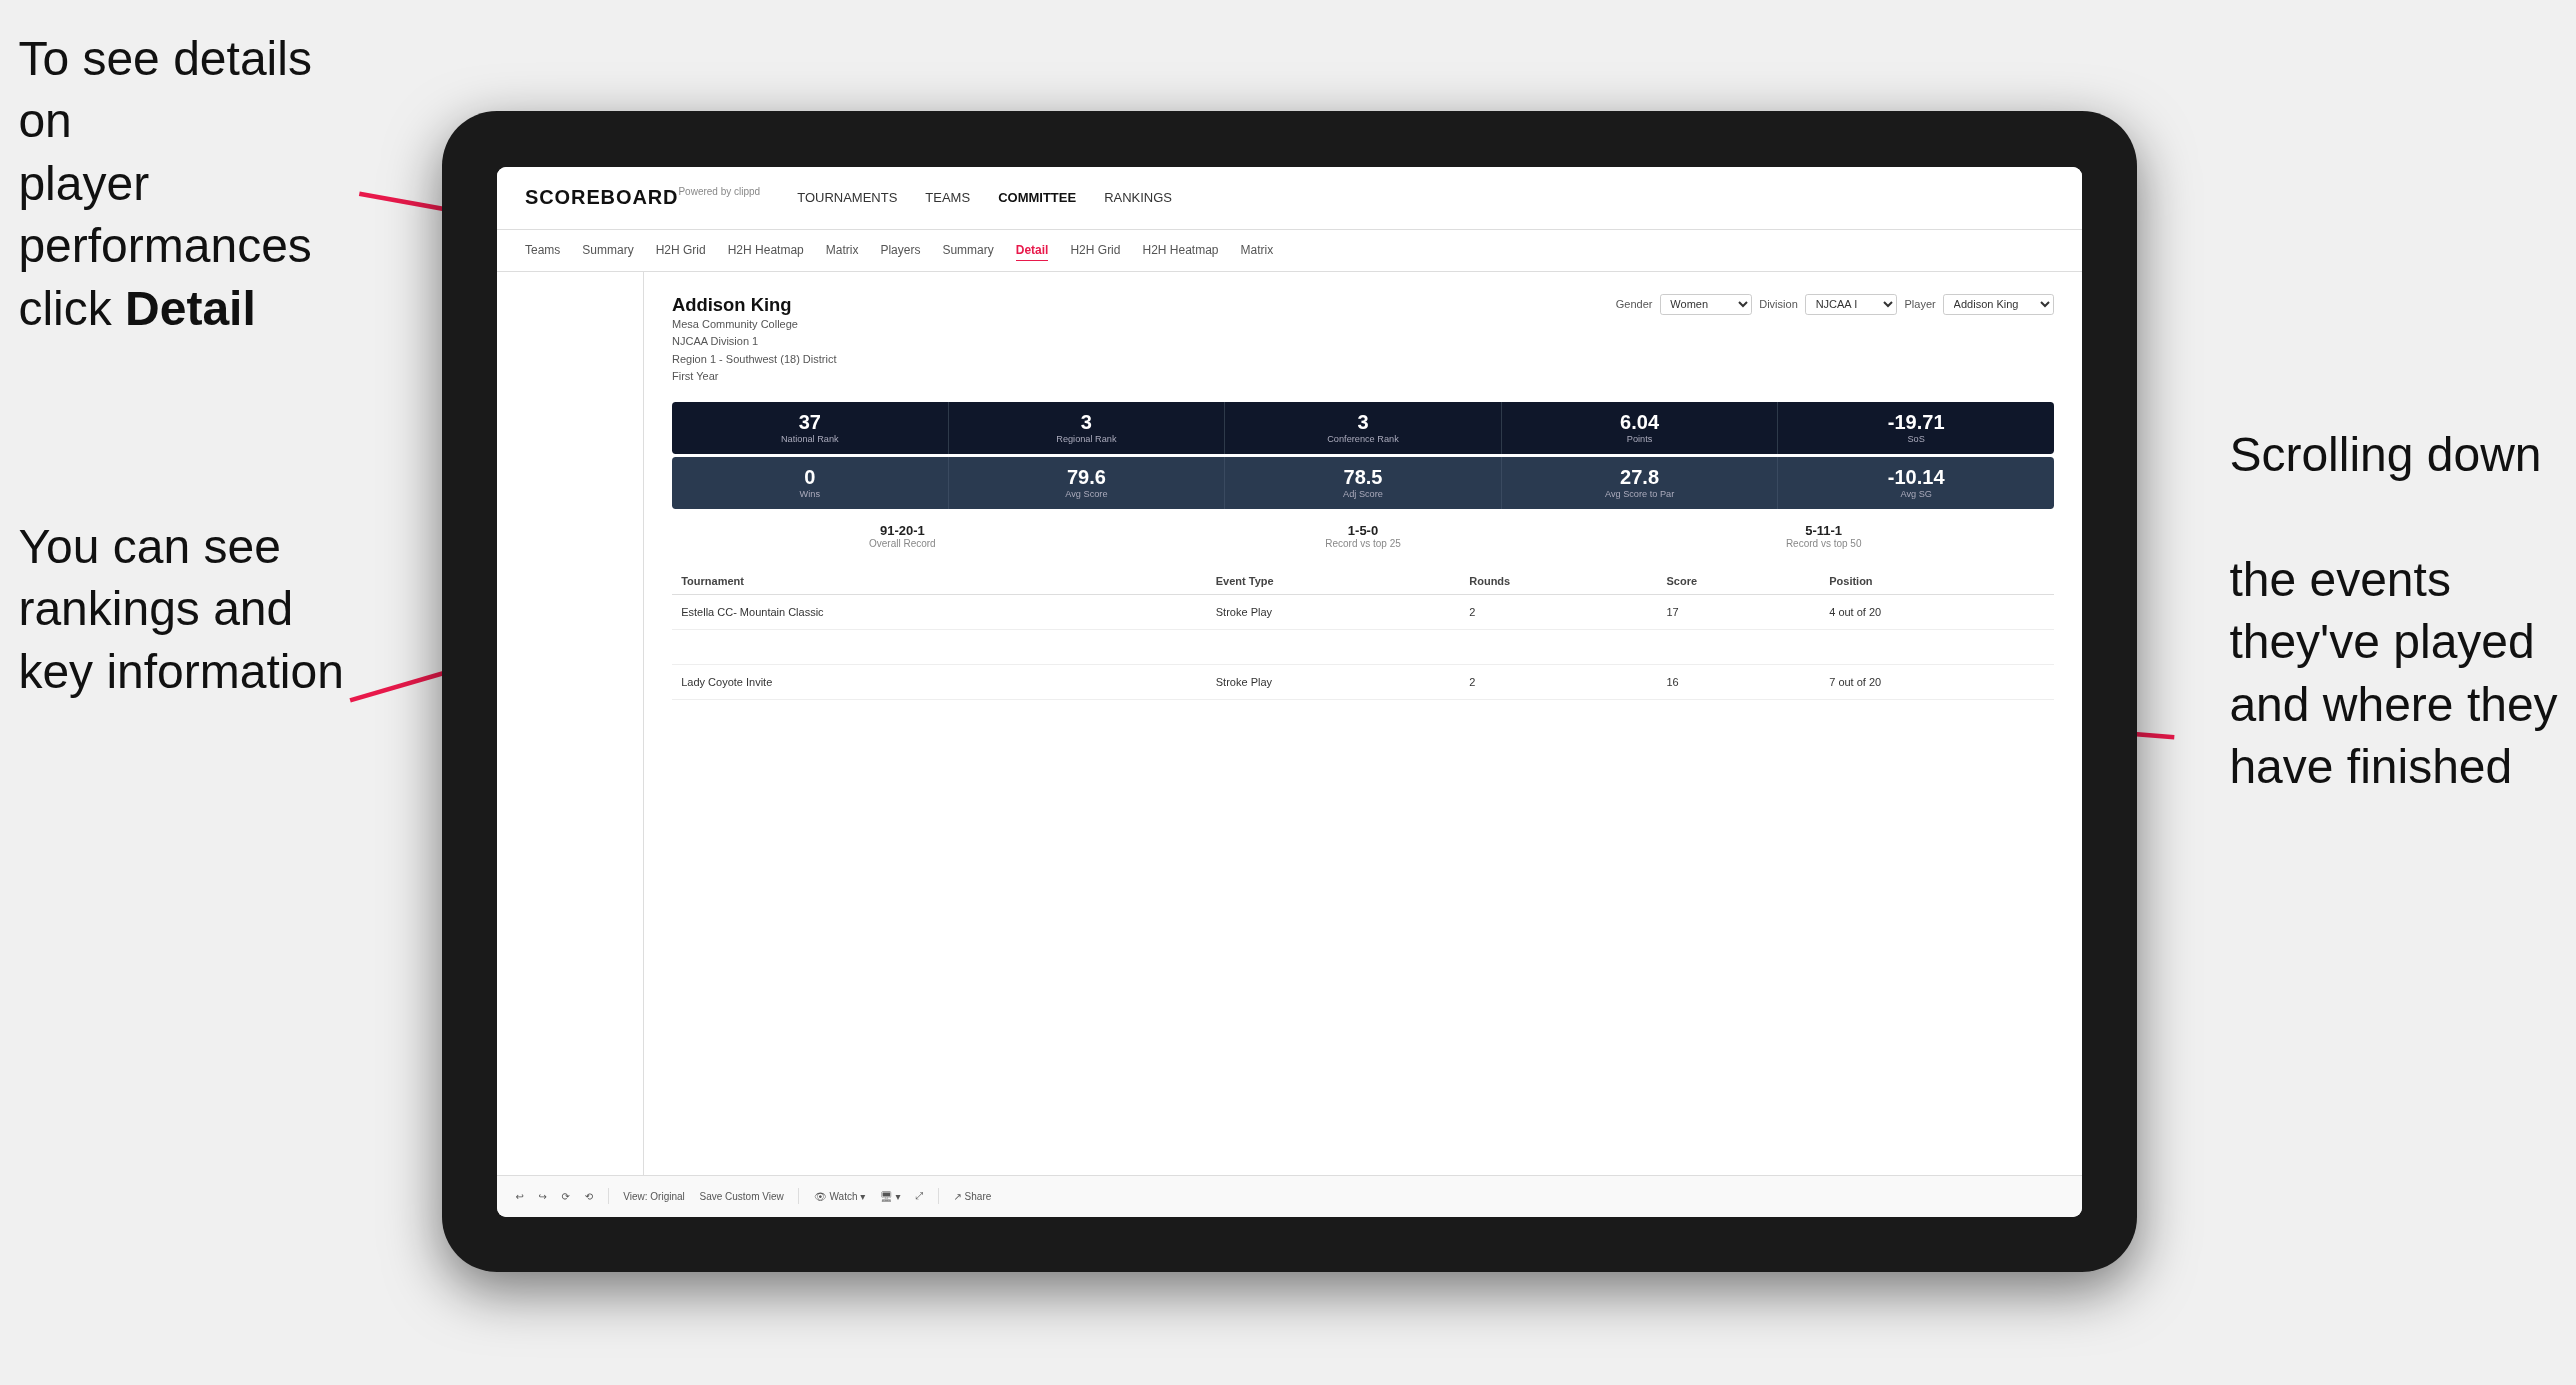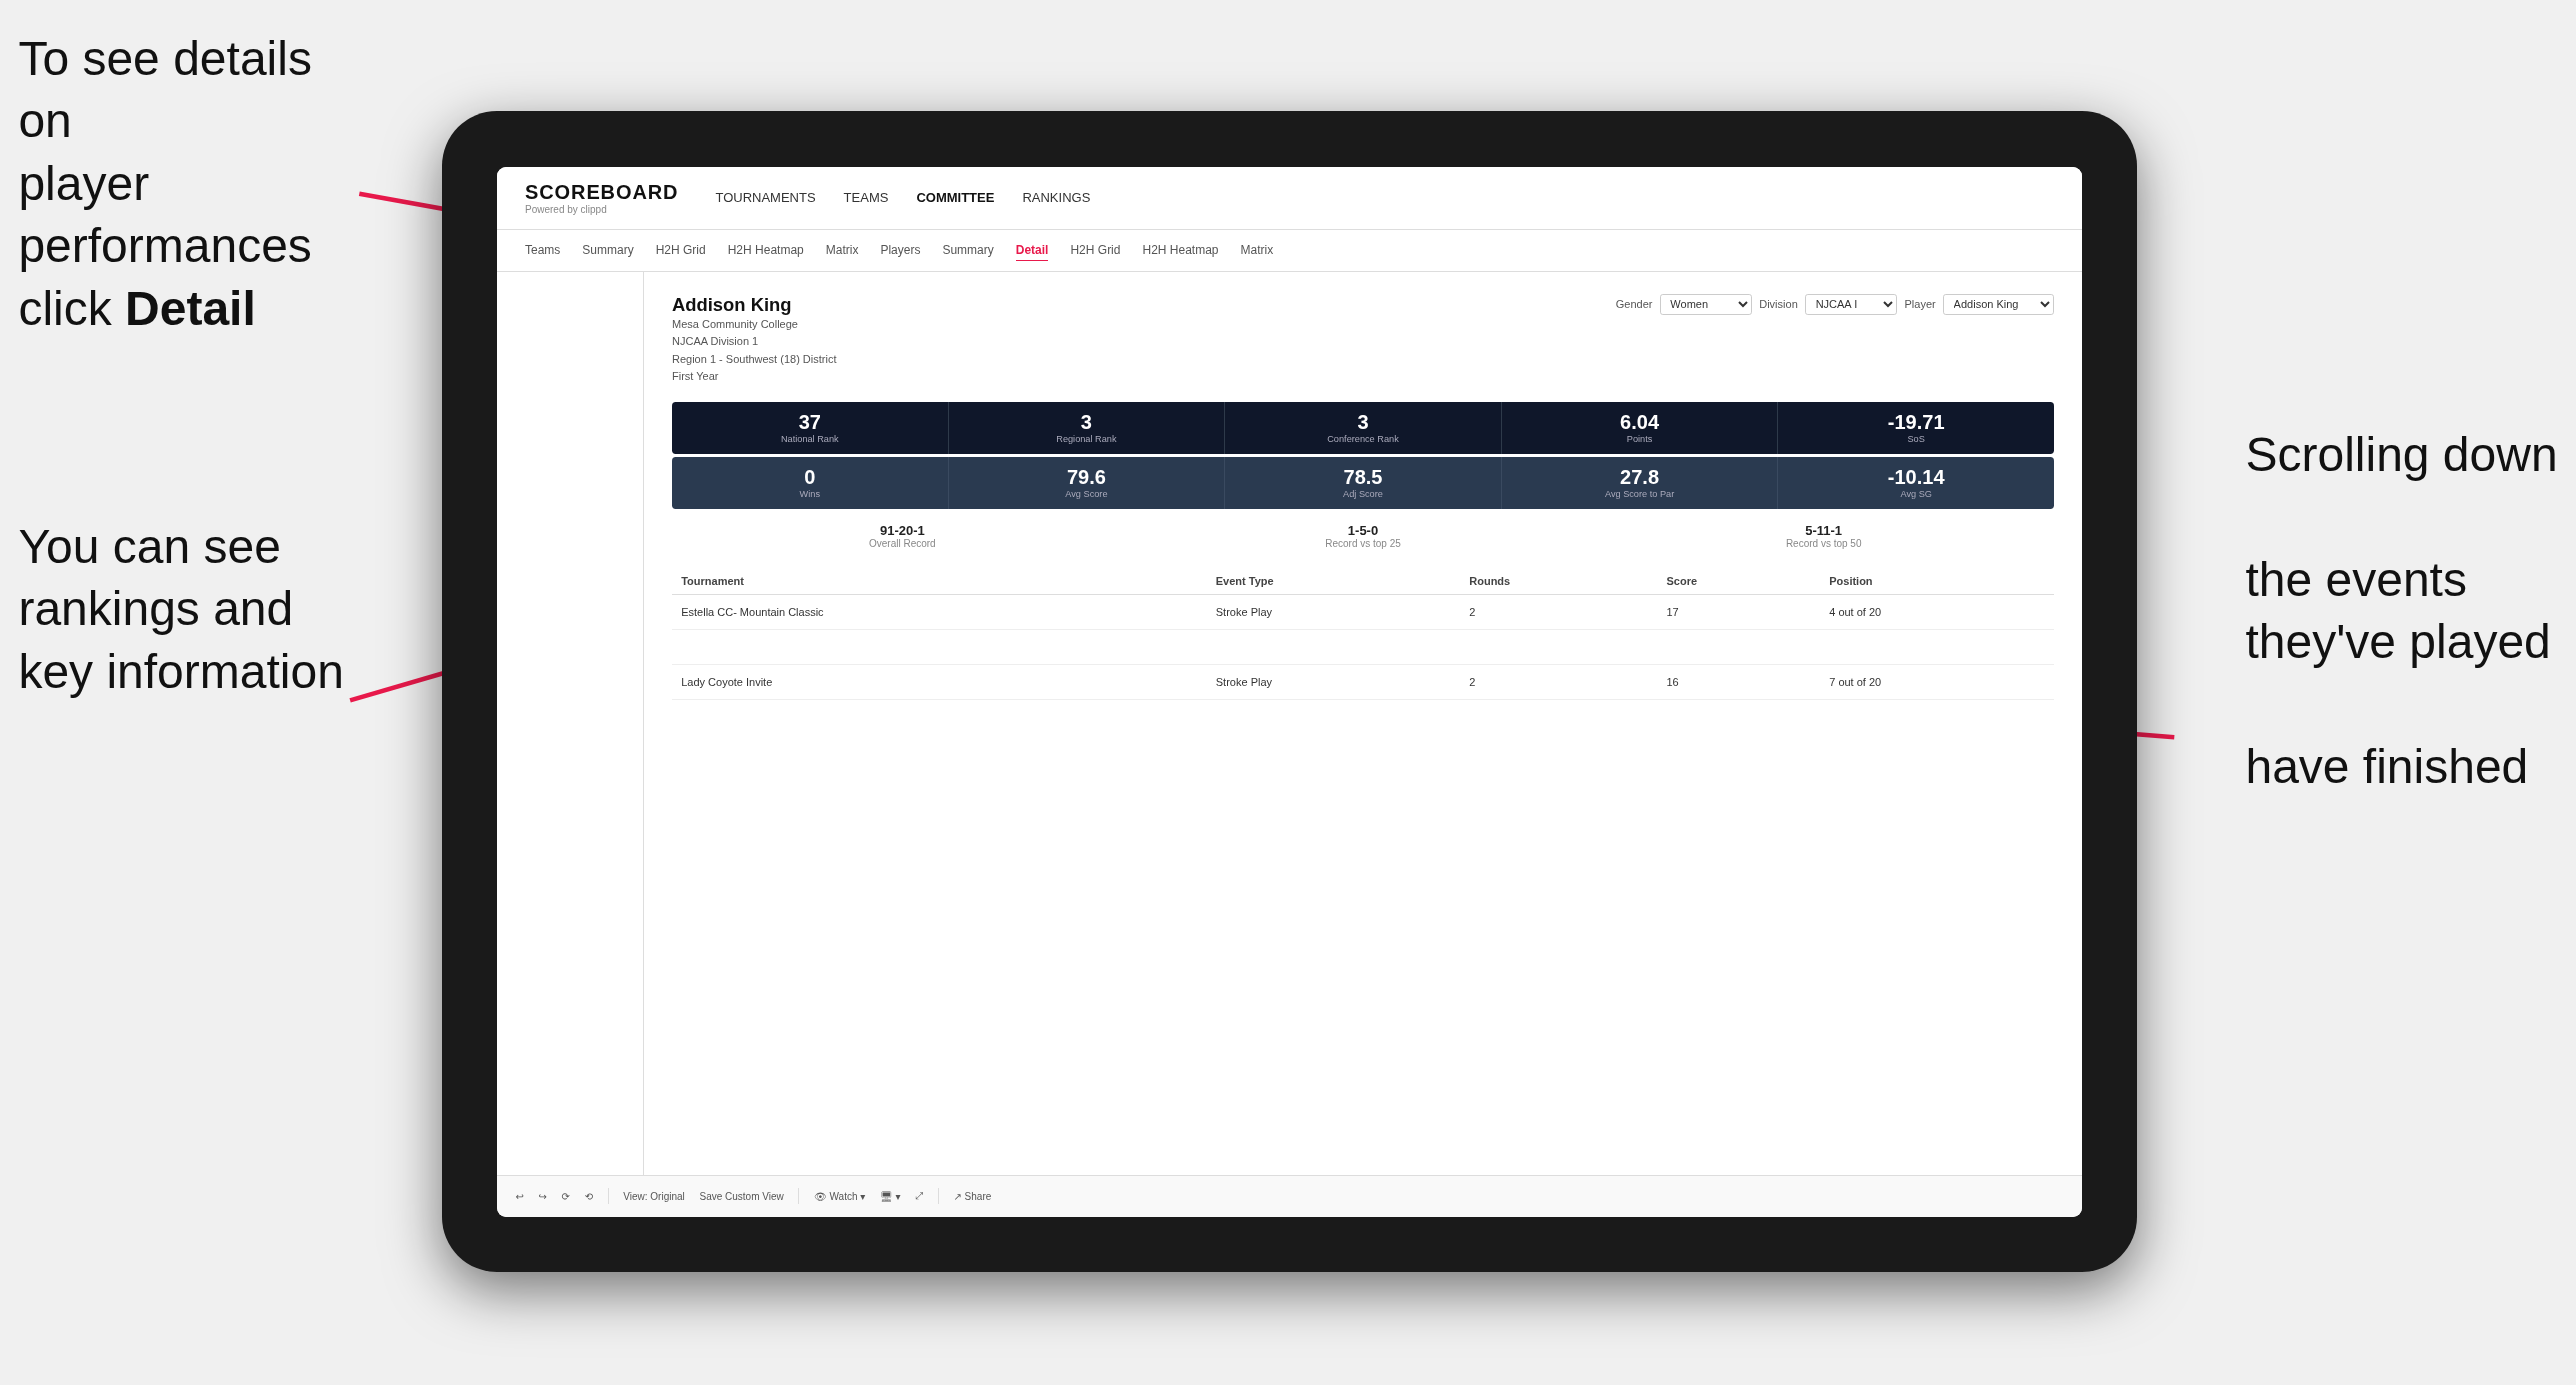--- a/index.html
+++ b/index.html
@@ -95,21 +95,21 @@
       border-bottom: 0.9px solid #ddd;
       padding: 0 28px;
       display: flex;
       align-items: center;
       height: 63px;
       flex-shrink: 0;
     }
 
     .logo-area {
       display: flex;
-      flex-direction: column;
+      flex-direction: row;
       margin-right: 37px;
     }
     .logo-title {
       font-size: 20px;
       font-weight: 900;
       letter-spacing: 0.9px;
       color: #111;
     }
     .logo-subtitle {
       font-size: 10px;
@@ -341,21 +341,21 @@
   <span>You can see</span><br>
   <span>rankings and</span><br>
   <span>key information</span>
 </div>
 
 <div class="annotation-right">
   <span>Scrolling down</span><br>
   <br>
   <span>the events</span><br>
   <span>they've played</span><br>
-  <br>
+  <span>and where they</span><br>
   <span>have finished</span>
 </div>
 
 <svg class="arrows-overlay" viewBox="0 0 2796 1504" width="2576" height="1386">
 
   <defs>
     <marker id="arrowhead-pink" markerWidth="10" markerHeight="7" refX="9" refY="3.5" orient="auto">
       <polygon points="0 0, 10 3.5, 0 7" fill="#e8194b"></polygon>
     </marker>
   </defs>

